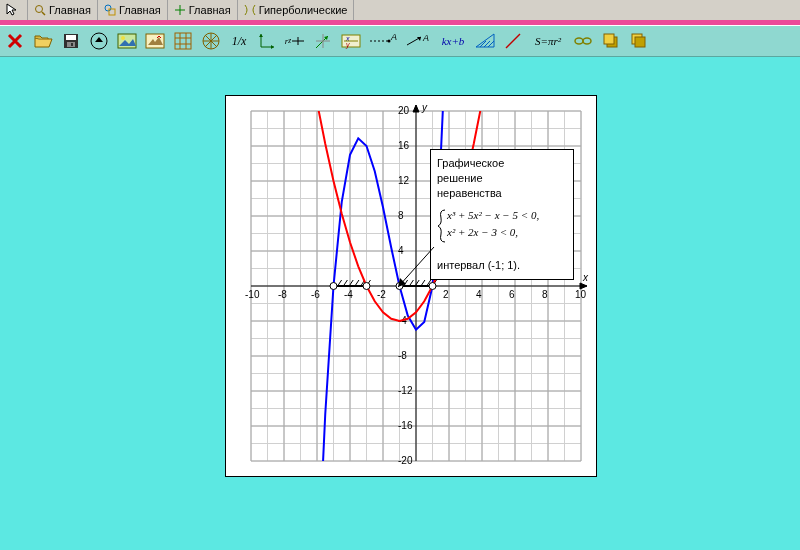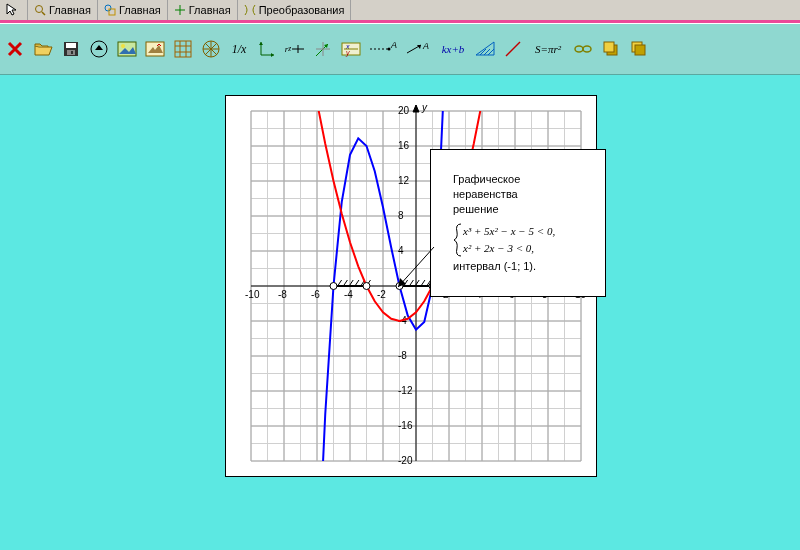--- a/index.html
+++ b/index.html
@@ -1,22 +1,22 @@
 <!DOCTYPE html>
 <html><head>
 <meta charset="utf-8">
 <style>
   html,body{margin:0;padding:0;width:800px;height:550px;font-family:Tahoma,Arial,sans-serif;font-size:11px;background:#5ce8e2;overflow:hidden}
-  .menubar{display:flex;background:#d4d0c8;border-bottom:3px solid #ec4899;height:20px}
+  .menubar{display:flex;background:#d4d0c8;border-bottom:5px solid #ec4899;height:20px}
   .menubar .mitem{display:flex;align-items:center;padding:0 6px;border-right:1px solid #a0a0a0;cursor:default}
   .menubar .mitem svg{margin-right:3px}
-  .toolbar{display:flex;align-items:center;background:#8fd8d0;border-top:1px solid #fff;border-bottom:1px solid #5aa8a0;height:30px;padding:10px 4px;gap:6px}
+  .toolbar{display:flex;align-items:center;background:#8fd8d0;border-top:1px solid #fff;border-bottom:1px solid #5aa8a0;height:30px;padding:0 4px;gap:6px}
   .tbtn{display:flex;align-items:center;justify-content:center;width:22px;height:22px;cursor:default}
   .canvas-wrap{position:absolute;left:225px;top:95px;width:370px;height:380px;background:#fff;border:1px solid #000}
-  .callout{position:absolute;left:430px;top:149px;width:130px;background:#fff;border:1px solid #000;padding:22px;font-size:11px;line-height:1.35}
+  .callout{position:absolute;left:430px;top:149px;width:130px;background:#fff;border:1px solid #000;padding:6px;font-size:11px;line-height:1.35}
   .callout .eq{margin:3px 0;font-family:'Times New Roman',serif;font-style:italic}
 </style>
 </head>
 <body>
 
 <div class="menubar">
   <div class="mitem">
       <svg width="12" height="14">
         <path d="M1 1 L1 11 L4 8 L6 12 L8 11 L6 7 L10 7 Z" fill="#fff" stroke="#000"></path>
       </svg>
@@ -39,21 +39,21 @@
       <svg width="12" height="12">
         <line x1="1" y1="6" x2="11" y2="6" stroke="#008000"></line>
         <line x1="6" y1="1" x2="6" y2="11" stroke="#008000"></line>
       </svg>
       <span>Главная</span>
     </div>
   <div class="mitem">
       <svg width="12" height="12">
         <path d="M1 1 Q5 6 1 11 M11 1 Q7 6 11 11" fill="none" stroke="#808000"></path>
       </svg>
-      <span>Преобразования</span>
+      <span>Гиперболические</span>
     </div>
 </div>
 
 <div class="toolbar">
   <div class="tbtn">
       <svg width="18" height="18">
         <path d="M3 3 L15 15 M15 3 L3 15" stroke="#d00000" stroke-width="3"></path>
       </svg>
     </div>
   <div class="tbtn">
@@ -313,29 +313,29 @@
       <path d="M91 6.25 L99.25 47.8125 L107.5 85 L115.75000000000001 117.8125 L124 146.25 L132.25 170.3125 L140.5 190 L148.75 205.31249999999997 L157 216.24999999999997 L165.25 222.8125 L173.5 225 L181.75 222.8125 L190 216.24999999999997 L198.25 205.31249999999997 L206.50000000000003 190 L214.74999999999997 170.3125 L223 146.25 L231.25 117.8125 L239.5 85 L247.75000000000003 47.8125 L255.99999999999997 6.25 " fill="none" stroke="red" stroke-width="2" clip-path="url(#cp)"></path>
       <circle cx="107.5" cy="190" r="3.5" fill="#fff" stroke="#000"></circle>
       <circle cx="140.5" cy="190" r="3.5" fill="#fff" stroke="#000"></circle>
       <circle cx="173.5" cy="190" r="3.5" fill="#fff" stroke="#000"></circle>
       <circle cx="206.50000000000003" cy="190" r="3.5" fill="#fff" stroke="#000"></circle>
     </svg>
 </div>
 
 <div class="callout">
   <div>Графическое</div>
+  <div>решение</div>
   <div>неравенства</div>
-  <div>решение</div>
-  <div style="display:flex;align-items:center;margin-top:4px">
+  <div style="display:flex;align-items:flex-end;margin-top:4px">
     <svg width="10" height="34">
         <path d="M8 1 Q2 1 4 9 Q5 15 1 17 Q5 19 4 25 Q2 33 8 33" fill="none" stroke="#000"></path>
       </svg>
     <div>
       <div class="eq">x³ + 5x² − x − 5 &lt; 0,</div>
       <div class="eq">x² + 2x − 3 &lt; 0,</div>
     </div>
   </div>
-  <div style="margin-top:0">интервал (-1; 1).</div>
+  <div style="margin-top:15px">интервал (-1; 1).</div>
 </div>
 <svg style="position:absolute;left:392px;top:245px" width="45" height="50">
     <line x1="42" y1="2" x2="6" y2="42" stroke="#000"></line>
     <path d="M6 42 L8 33 L14 39 Z" fill="#000"></path>
   </svg>
 
 </body></html>

